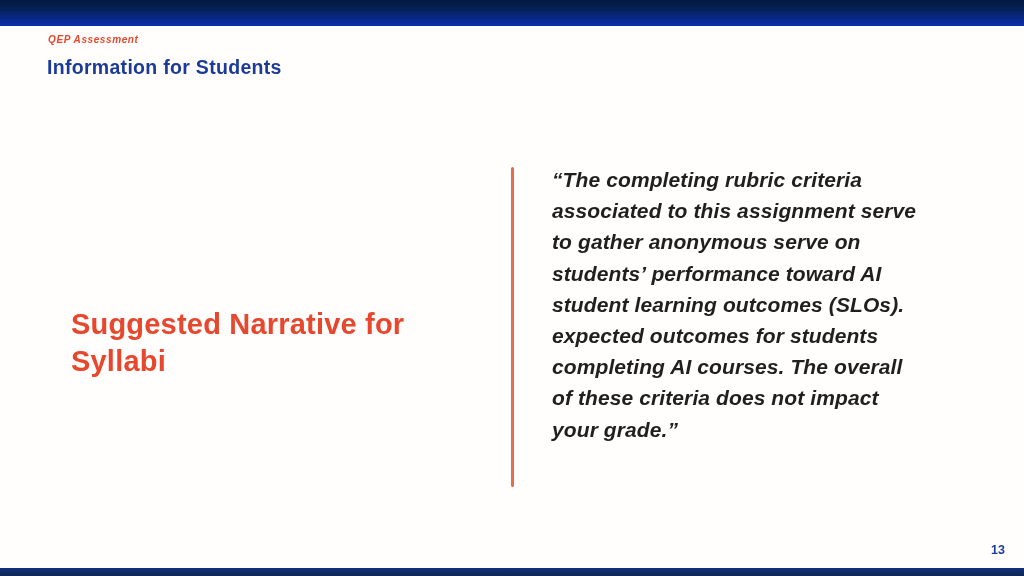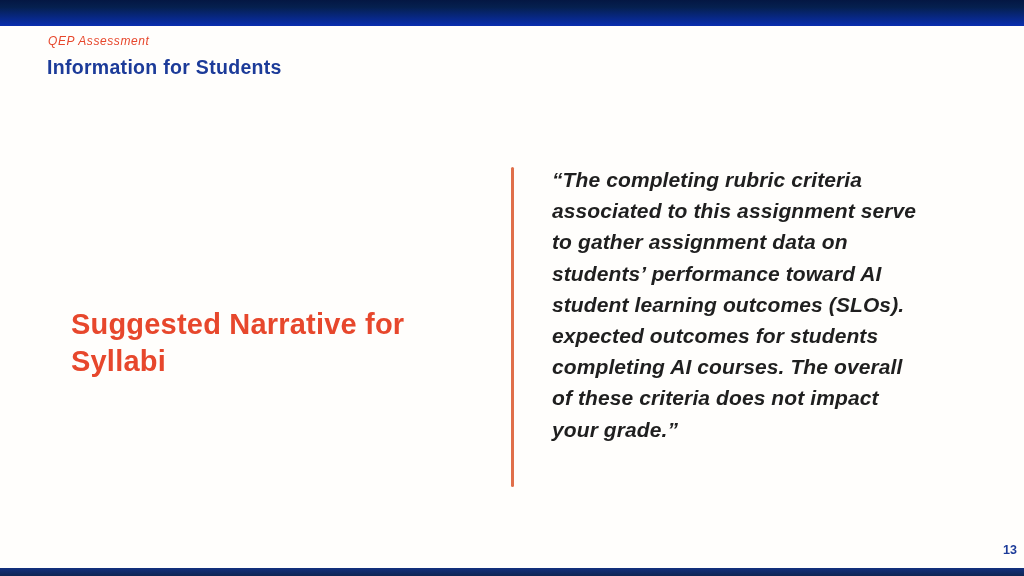--- a/index.html
+++ b/index.html
@@ -24,21 +24,21 @@
     position:absolute;left:0;top:0;width:1024px;height:26px;
     background:linear-gradient(180deg,var(--bar-top) 0%,#05204f 28%,var(--bar-bottom) 100%);
   }
   .bottom-bar{
     position:absolute;left:0;bottom:0;width:1024px;height:8px;
     background:linear-gradient(180deg,#13307e 0%,var(--footer-navy) 100%);
   }
 
   .eyebrow{
     position:absolute;left:48px;top:34px;
-    font-size:12px;font-weight:normal;font-style:italic;
+    font-size:10px;font-weight:bold;font-style:italic;
     letter-spacing:0.6px;
     color:var(--accent-orange);
     text-align:center;
   }
   .header-title{
     position:absolute;left:47px;top:56px;
     font-size:19.5px;font-weight:bold;
     letter-spacing:0.3px;
     color:var(--navy);
   }
@@ -60,21 +60,21 @@
   .quote{
     position:absolute;left:552px;top:164px;width:395px;
     font-size:21px;font-style:italic;font-weight:600;
     line-height:31.2px;
     color:var(--quote-text);
     letter-spacing:0.1px;
   }
   .quote-line{display:block;white-space:nowrap;}
 
   .page-number{
-    position:absolute;right:7px;top:543px;
+    position:absolute;right:19px;top:543px;
     font-size:12.5px;font-weight:bold;
     color:var(--navy);
   }
 </style>
 </head>
 <body>
 
 <div class="stage">
 
   <div class="top-bar"></div>
@@ -86,21 +86,21 @@
   <div class="main-title">
     <span class="quote-line">Suggested Narrative for</span>
     <span class="quote-line">Syllabi</span>
   </div>
 
   <div class="divider"></div>
 
   <div class="quote">
     <span class="quote-line">“The completing rubric criteria</span>
     <span class="quote-line">associated to this assignment serve</span>
-    <span class="quote-line">to gather assignment data on</span>
+    <span class="quote-line">to gather anonymous serve on</span>
     <span class="quote-line">students’ performance toward AI</span>
     <span class="quote-line">student learning outcomes (SLOs).</span>
     <span class="quote-line">expected outcomes for students</span>
     <span class="quote-line">completing AI courses. The overall</span>
     <span class="quote-line">of these criteria does not impact</span>
     <span class="quote-line">your grade.”</span>
   </div>
 
   <div class="page-number">13</div>
 

